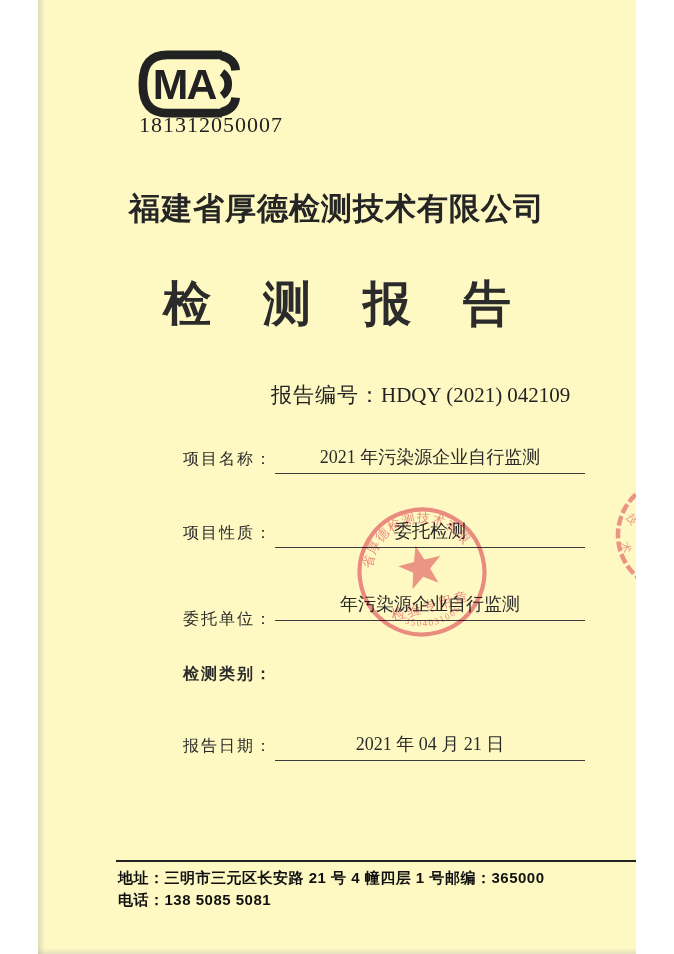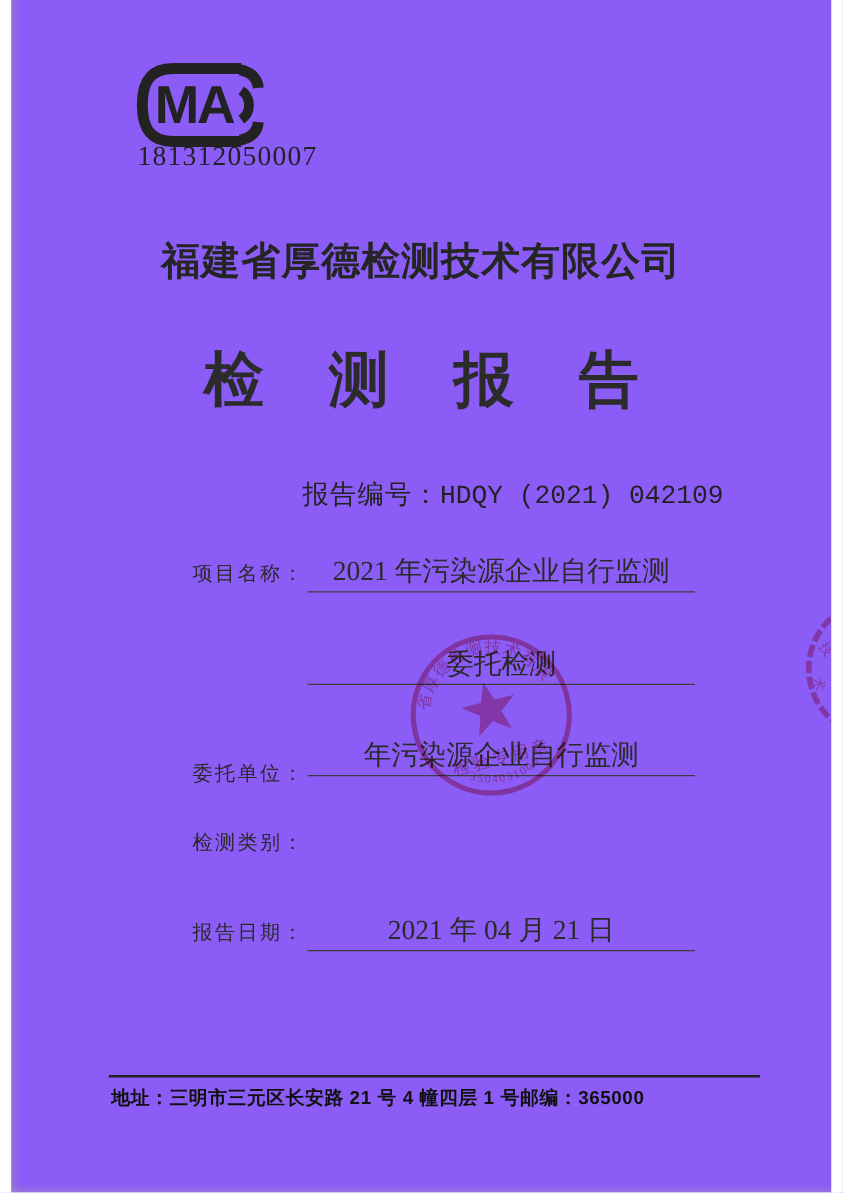--- a/index.html
+++ b/index.html
@@ -1,19 +1,19 @@
 <!DOCTYPE html>
 <html><head>
 <meta charset="utf-8">
 <style>
   * { margin:0; padding:0; box-sizing:border-box; }
   html,body { background:#ffffff; }
   .page {
-    position:relative; width:656px; height:954px; margin:0 auto;
-    background:#8b5cf6; overflow:hidden;
+    position:relative; width:598px; height:954px; margin:0 auto;
+    background:#fef9c3; overflow:hidden;
     font-family:"Liberation Serif","DejaVu Serif",serif;
     color:#1c1c1c;
   }
   
   .scan-edge-left { position:absolute; left:0; top:0; width:7px; height:100%;
     background:linear-gradient(to right, rgba(160,160,160,.35), rgba(160,160,160,0)); }
   .scan-edge-bottom { position:absolute; left:0; bottom:0; width:100%; height:6px;
     background:linear-gradient(to top, rgba(170,170,170,.30), rgba(170,170,170,0)); }
 
   
@@ -22,33 +22,33 @@
     letter-spacing:1px; color:#222; }
 
   .company-name { position:absolute; left:0; top:188px; width:100%;
     text-align:center; font-size:31px; font-weight:bold; letter-spacing:1px; color:#252525; }
 
   .report-title { position:absolute; left:26px; top:272px; width:100%;
     text-align:center; font-size:48px; font-weight:bold; letter-spacing:52px; color:#2b2b2b; }
 
   .report-no { position:absolute; left:233px; top:381px; font-size:21px; color:#222; }
   .report-no .lbl { letter-spacing:1px; }
-  .report-no .val { font-family:Liberation Mono, monospace;margin-top:28px; }
+  .report-no .val { font-family:Liberation Serif, serif;margin-top:28px; }
 
   .field-label { position:absolute; left:145px; font-size:16px; letter-spacing:2px; color:#2a2a2a; }
   .field-value { position:absolute; left:237px; width:310px; height:34px;
     border-bottom:1.6px solid #3c3c3c; text-align:center;
-    font-size:22px; color:#2a2a2a; line-height:34px; white-space:nowrap; }
+    font-size:18px; color:#2a2a2a; line-height:34px; white-space:nowrap; }
   .fv-spaced { letter-spacing:4px; }
 
   
   #row1-label { top:449px; } #row1-value { top:440px; }
   #row2-label { top:523px; } #row2-value { top:514px; }
   #row3-label { top:596px;margin-top:13px; } #row3-value { top:587px; }
-  #row4-label { top:664px; } #row4-value { top:657px; }
+  #row4-label { top:664px;font-weight:bold; } #row4-value { top:657px; }
   #row5-label { top:736px; } #row5-value { top:727px; }
 
   
   .stamp-main { position:absolute; left:306px; top:494px; width:156px; height:156px;
     mix-blend-mode:multiply; opacity:.88; }
   .stamp-side { position:absolute; right:0; top:455px; width:42px; height:175px;
     mix-blend-mode:multiply; opacity:.8; overflow:hidden; }
 
   
   .footer-divider { position:absolute; left:78px; top:860px; width:521px;
@@ -79,20 +79,21 @@
   <div class="company-name">福建省厚德检测技术有限公司</div>
   <div class="report-title">检测报告</div>
 
   <div class="report-no">
     <span class="lbl">报告编号：</span><span class="val">HDQY (2021) 042109</span>
   </div>
 
   <div class="field-label" id="row1-label">项目名称：</div>
   <div class="field-value" id="row1-value">2021 年污染源企业自行监测</div>
 
+  <div class="field-label" id="row2-label">项目性质：</div>
   <div class="field-value" id="row2-value">委托检测</div>
 
   <div class="field-label" id="row3-label">委托单位：</div>
   <div class="field-value" id="row3-value">年污染源企业自行监测</div>
 
   <div class="field-label" id="row4-label">检测类别：</div>
 
   <div class="field-label" id="row5-label">报告日期：</div>
   <div class="field-value" id="row5-value">2021 年 04 月 21 日</div>
 
@@ -117,16 +118,19 @@
   <svg class="stamp-side" viewBox="0 0 42 175">
     <circle cx="79" cy="80" r="55" fill="none" stroke="#e87e99" stroke-width="4.5" stroke-dasharray="10 3"></circle>
     <text x="32" y="62" font-size="11" fill="#e87e99" transform="rotate(55 32 62)">技</text>
     <text x="27" y="88" font-size="11" fill="#e87e99" transform="rotate(75 27 88)">术</text>
   </svg>
 
   <div class="footer-divider"></div>
   <div class="footer-text" id="f-address">
     <span>地址：</span><span>三明市三元区长安路 21 号 4 幢四层 1 号</span>
   </div>
+  <div class="footer-text" id="f-phone">
+    <span>电话：</span><span>138 5085 5081</span>
+  </div>
   <div class="footer-text" id="f-post">
     <span>邮编：</span><span>365000</span>
   </div>
 </div>
 
 </body></html>

